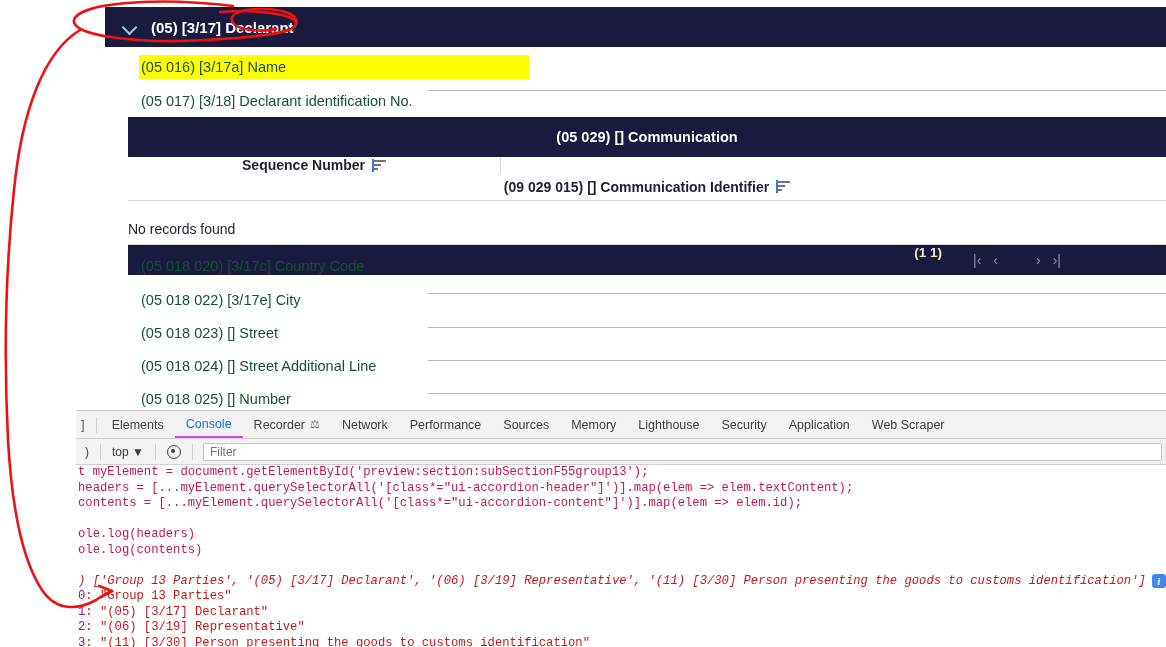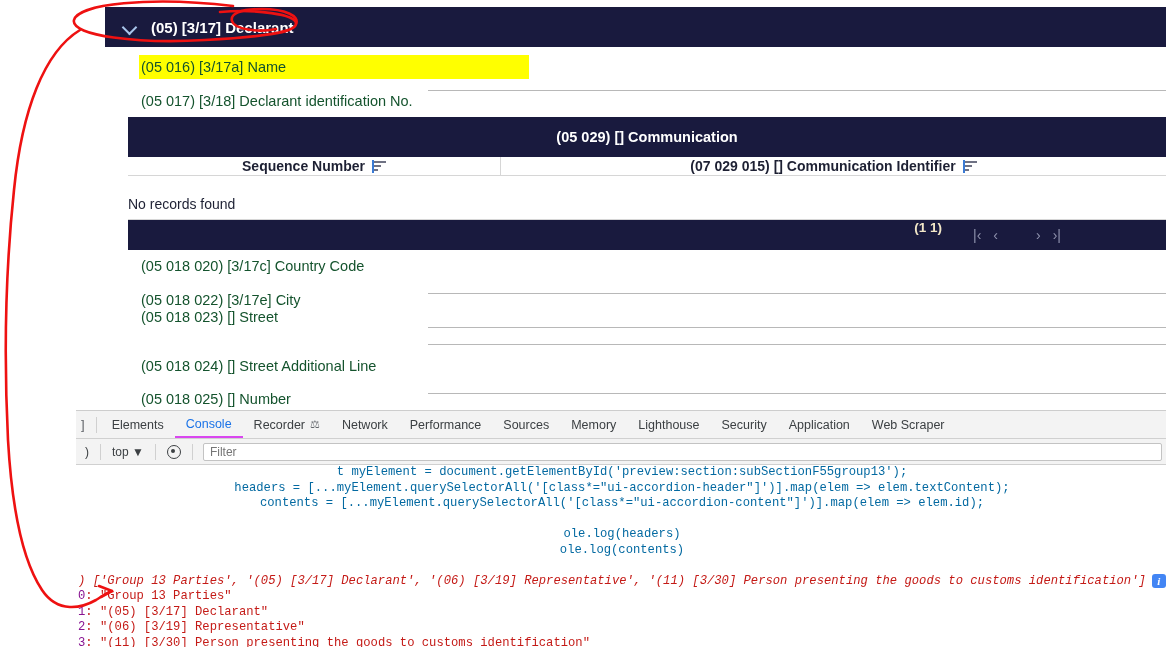--- a/index.html
+++ b/index.html
@@ -42,21 +42,21 @@
   }
 
   
   .grid { position: absolute; left: 128px; top: 117px; width: 1038px; }
   .grid-title {
     height: 40px; background:#191a3e; color:#ffffff;
     display:flex; align-items:center; justify-content:center;
     font-size: 14.5px; font-weight: bold;
     padding-right: 0px;
   }
-  .grid-head { display:flex; height: 19px; background:#ffffff; border-bottom:1px solid #d6d6d6; }
+  .grid-head { display:flex; height: 44px; background:#ffffff; border-bottom:1px solid #d6d6d6;flex-direction:column; }
   .grid-th {
     display:flex; align-items:center; justify-content:center; gap:7px;
     font-size: 14px; font-weight: bold; color:#1d2033;
   }
   .grid-th.c1 { width: 373px; border-right:1px solid #d6d6d6; }
   .grid-th.c2 { flex:1; }
   .sort-icon { display:inline-block; width:14px; height:11px; position:relative; }
   .sort-icon i { position:absolute; left:0; height:2px; background:#6f7284; display:block; }
   .sort-icon i:nth-child(1){ top:0; width:14px; }
   .sort-icon i:nth-child(2){ top:4px; width:9px; }
@@ -106,21 +106,21 @@
     flex: 1; height: 18px; margin-left: 6px; margin-right: 4px;
     border: 1px solid #c3c3c3; border-radius: 2px; background:#fff;
     font-size: 12px; color:#5f6368; padding: 0 6px;
     font-family: "Liberation Sans", sans-serif; outline:none;
   }
 
   .dt-console {
     height: 183px; overflow: hidden; background:#ffffff;
     font-family: "Liberation Mono", monospace; font-size: 12.2px; line-height: 15.5px;
   }
-  .code-line { color:#0369a1; white-space: pre; padding-left: 2px; text-align: center; }
+  .code-line { color:#be185d; white-space: pre; padding-left: 2px; }
   .blank-line { height: 15.5px; }
   .out-line {
     white-space: pre; font-style: italic; color:#c41a16; padding-left: 2px;
     display:flex; align-items:center; gap:6px;
   }
   .idx-line { white-space: pre; color:#c41a16; padding-left: 2px; }
   .idx-line .ik { color:#881391; }
   .info-badge {
     display:inline-flex; align-items:center; justify-content:center;
     width:14px; height:14px; border-radius:3px; background:#4285f4; color:#fff;
@@ -159,21 +159,21 @@
       <div class="grid-head">
         <div class="grid-th c1">
           <span>Sequence Number</span>
           <span class="sort-icon">
               <i></i>
               <i></i>
               <i></i>
             </span>
         </div>
         <div class="grid-th c2">
-          <span>(07 029 015) [] Communication Identifier</span>
+          <span>(09 029 015) [] Communication Identifier</span>
           <span class="sort-icon">
               <i></i>
               <i></i>
               <i></i>
             </span>
         </div>
       </div>
       <div class="grid-empty">
         <span>No records found</span>
       </div>
@@ -190,21 +190,21 @@
     </div>
 
     <div class="field-row" style="top:256px;padding-left:20px;">
       <span class="field-label">(05 018 020) [3/17c] Country Code</span>
       <input class="field-input" value="" style="">
     </div>
     <div class="field-row" style="top:290px;">
       <span class="field-label">(05 018 022) [3/17e] City</span>
       <input class="field-input" value="" style="">
     </div>
-    <div class="field-row" style="top:307px;">
+    <div class="field-row" style="top:323px;">
       <span class="field-label">(05 018 023) [] Street</span>
       <input class="field-input" value="" style="">
     </div>
     <div class="field-row" style="top:356px;">
       <span class="field-label">(05 018 024) [] Street Additional Line</span>
       <input class="field-input" value="" style="">
     </div>
     <div class="field-row" style="top:389px;">
       <span class="field-label">(05 018 025) [] Number</span>
       <input class="field-input" value="" style="">

